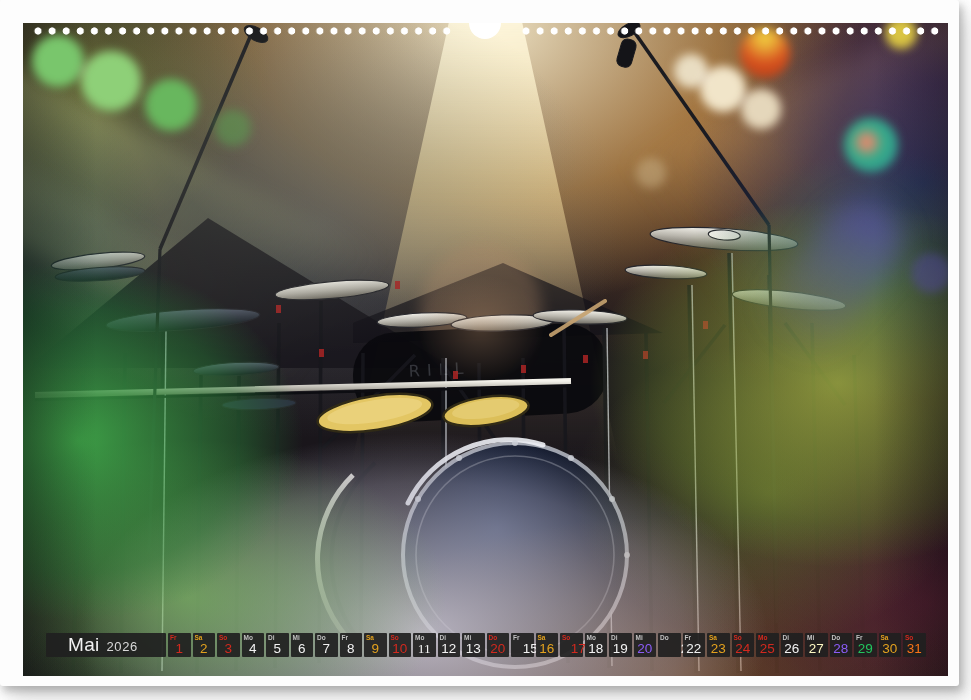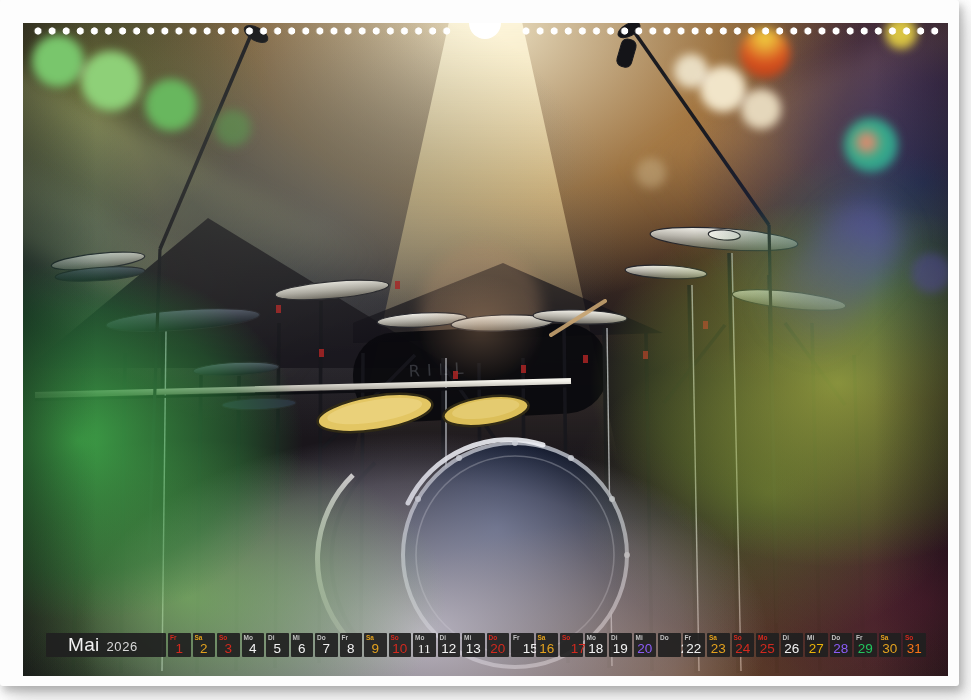--- a/index.html
+++ b/index.html
@@ -410,21 +410,21 @@
     <span class="num" style="color: rgb(210, 41, 30);">25</span>
   </div>
 
   <div class="cell" style="background: rgba(31, 31, 31, 0.92);">
     <span class="wd" style="color: rgb(194, 194, 194);">Di</span>
     <span class="num" style="color: rgb(242, 242, 242);">26</span>
   </div>
 
   <div class="cell" style="background: rgba(31, 31, 31, 0.92);">
     <span class="wd" style="color: rgb(194, 194, 194);">Mi</span>
-    <span class="num" style="color: #eab308;">27</span>
+    <span class="num" style="color: #fef9c3;">27</span>
   </div>
 
   <div class="cell" style="background: rgba(31, 31, 31, 0.92);">
     <span class="wd" style="color: rgb(194, 194, 194);">Do</span>
     <span class="num" style="color: #8b5cf6;">28</span>
   </div>
 
   <div class="cell" style="background: rgba(31, 31, 31, 0.92);">
     <span class="wd" style="color: rgb(194, 194, 194);">Fr</span>
     <span class="num" style="color: #22c55e;">29</span>

